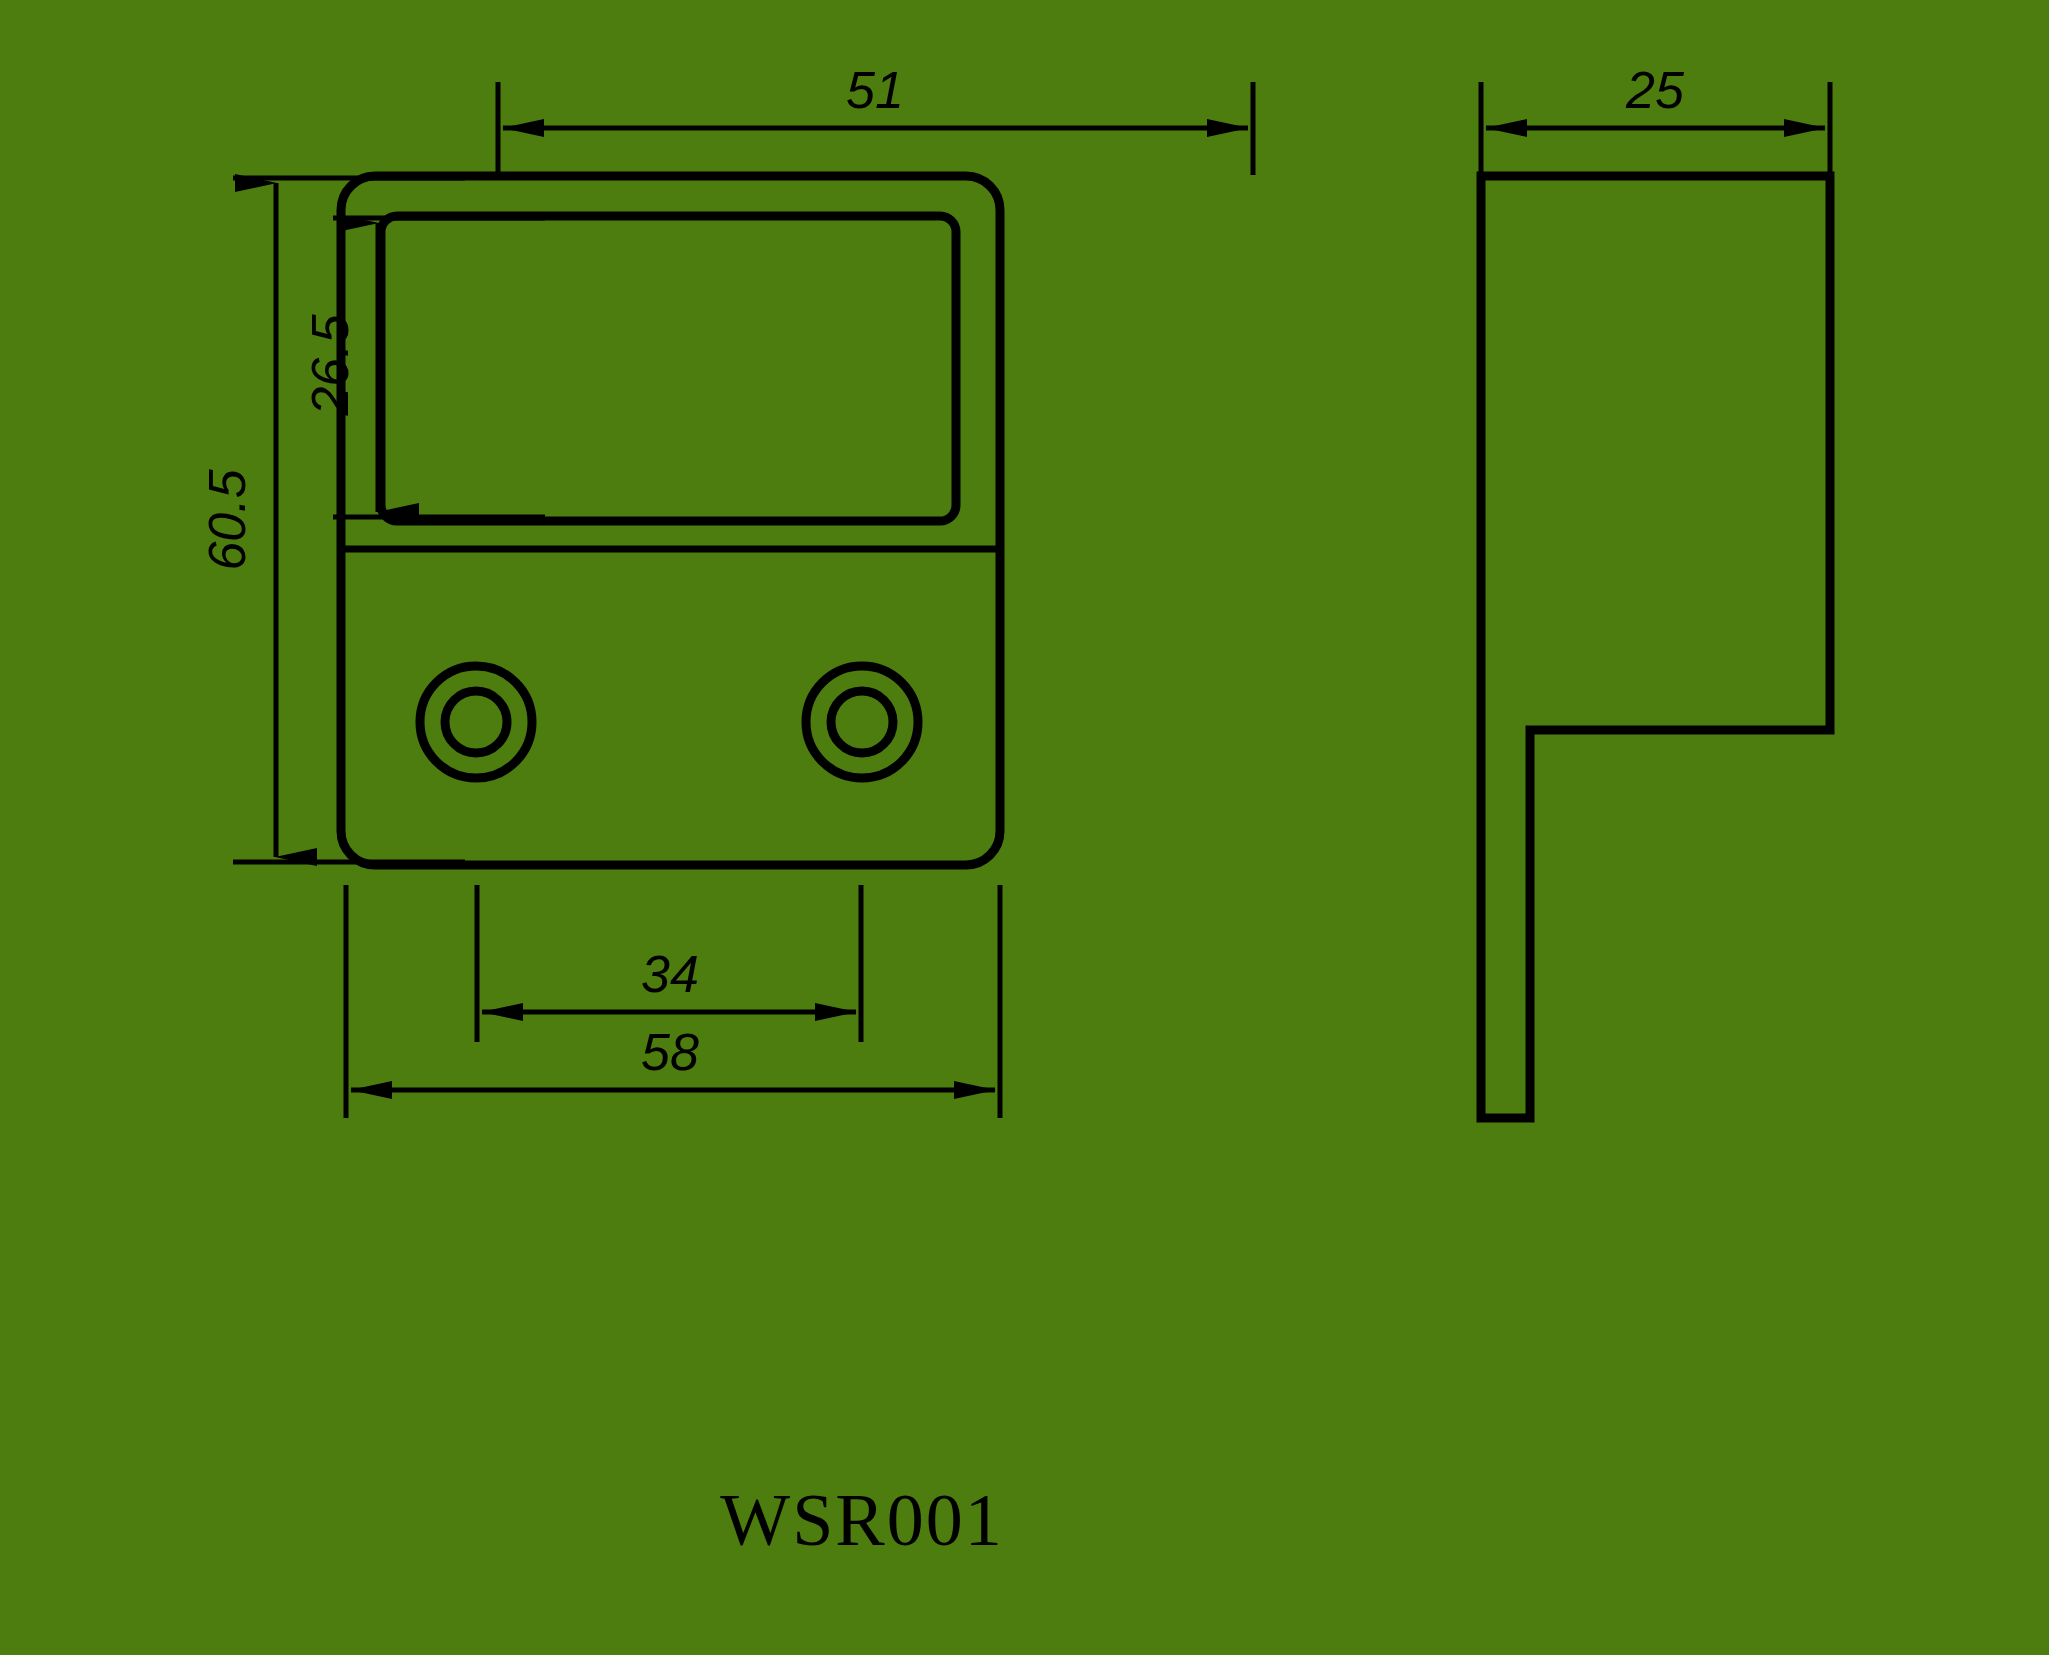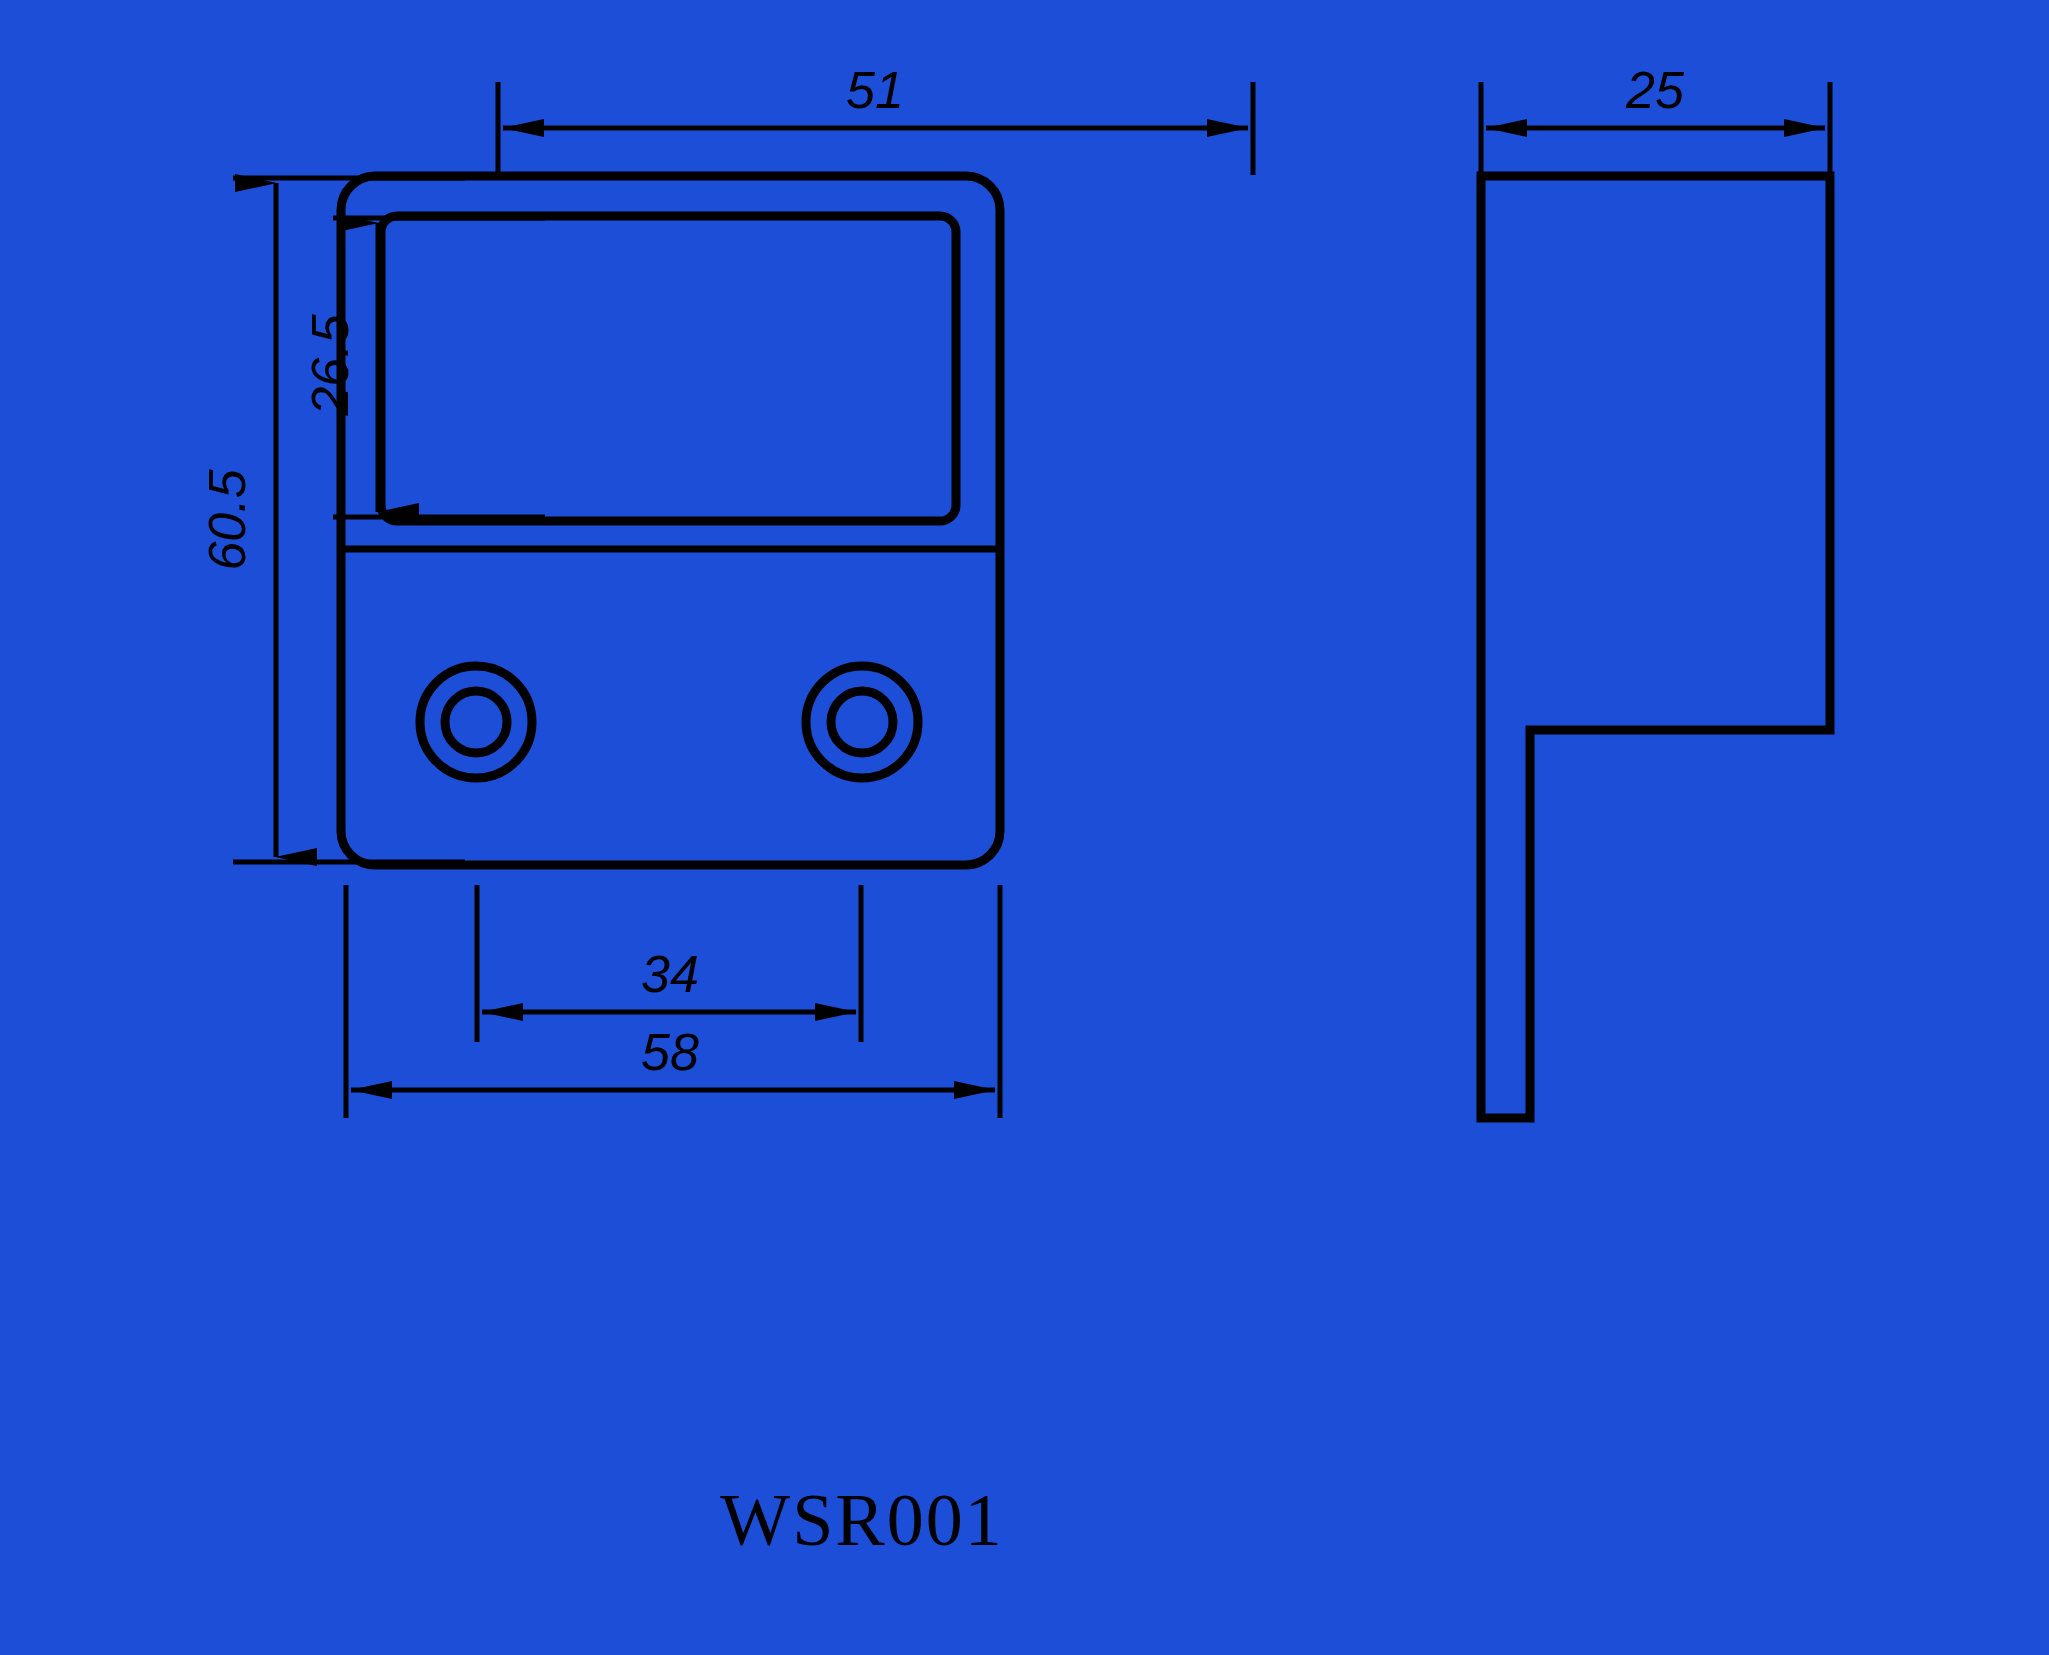--- a/index.html
+++ b/index.html
@@ -1,18 +1,18 @@
 <!DOCTYPE html>
 <html><head>
 <meta charset="utf-8">
 <style>
   html,body{margin:0;padding:0;background:#ffffff;}
   body{width:2049px;height:1655px;overflow:hidden;
        font-family:"Liberation Sans",sans-serif;}
-  #stage{position:relative;width:2049px;height:1655px;background:#1d4ed8;}
+  #stage{position:relative;width:2049px;height:1655px;background:#4d7c0f;}
   svg{display:block;}
   .dimtext{font-family:"Liberation Sans",sans-serif;font-style:italic;
            font-size:52px;fill:#000;}
   .titletext{font-family:"Liberation Serif",serif;font-size:74px;fill:#000;
              letter-spacing:2px;}
 </style>
 </head>
 <body>
 
 <div id="stage">

